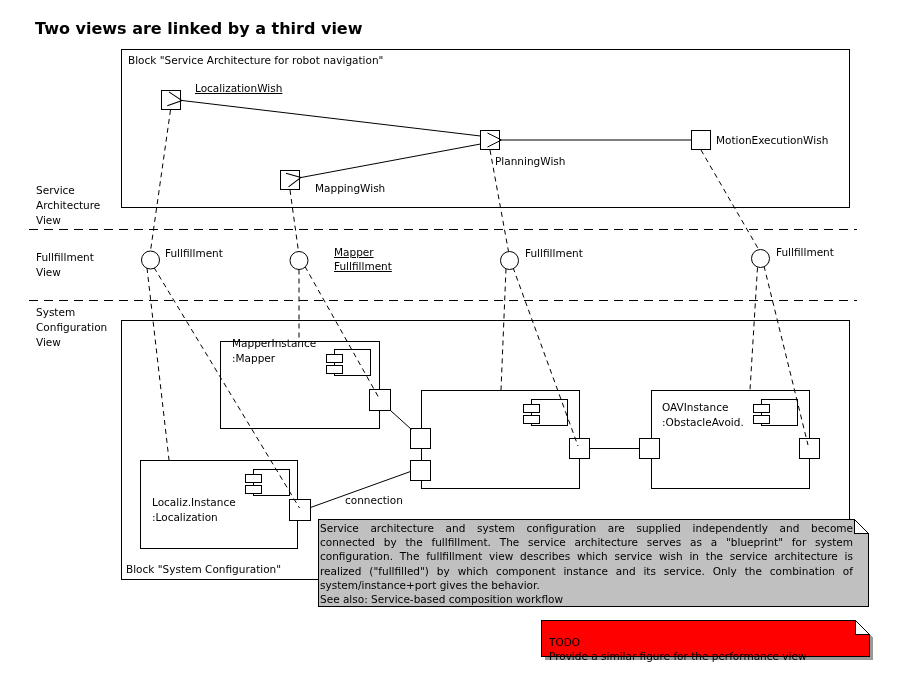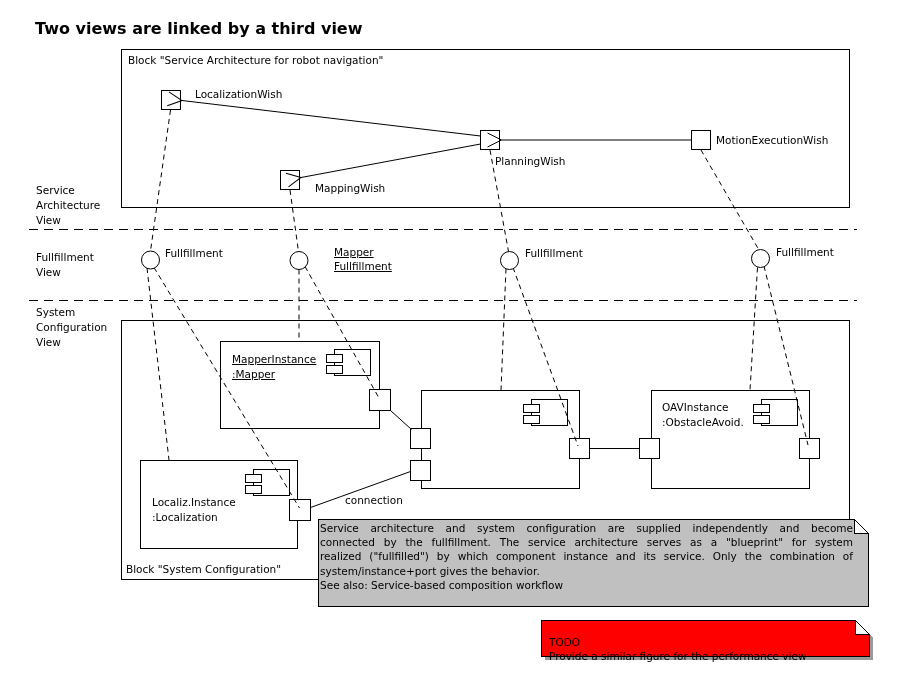--- a/index.html
+++ b/index.html
@@ -129,57 +129,58 @@
   </div>
   <div class="lbl multiline" style="left:36px;top:305px;">
     <div>System</div>
     <div>Configuration</div>
     <div>View</div>
   </div>
 
   <div class="lbl" style="left:128px;top:54px;">Block "Service Architecture for robot navigation"</div>
   <div class="lbl" style="left:126px;top:563px;">Block "System Configuration"</div>
 
-  <div class="lbl" style="left:195px;top:88px;">LocalizationWish</div>
+  <div class="lbl" style="left:195px;top:82px;text-decoration:underline;">LocalizationWish</div>
   <div class="lbl" style="left:315px;top:182px;">MappingWish</div>
   <div class="lbl" style="left:495px;top:155px;">PlanningWish</div>
   <div class="lbl" style="left:716px;top:134px;">MotionExecutionWish</div>
 
   <div class="lbl circle-lbl" style="left:165px;top:246px;">
     <div>Fullfillment</div>
   </div>
   <div class="lbl circle-lbl" style="left:334px;top:245px;text-decoration:underline;">
     <div>Mapper</div>
     <div>Fullfillment</div>
   </div>
   <div class="lbl circle-lbl" style="left:525px;top:246px;">
     <div>Fullfillment</div>
   </div>
   <div class="lbl circle-lbl" style="left:776px;top:245px;">
     <div>Fullfillment</div>
   </div>
 
-  <div class="lbl inst-lbl" style="left:232px;top:352px;text-decoration:underline;">
+  <div class="lbl inst-lbl" style="left:232px;top:336px;">
     <div>MapperInstance</div>
     <div>:Mapper</div>
   </div>
   <div class="lbl inst-lbl" style="left:152px;top:472px;margin-top:23px;">
     <div>Localiz.Instance</div>
     <div>:Localization</div>
   </div>
   <div class="lbl inst-lbl" style="left:662px;top:400px;">
     <div>OAVInstance</div>
     <div>:ObstacleAvoid.</div>
   </div>
 
   <div class="lbl" style="left:345px;top:494px;">connection</div>
 
   <div class="note-text" style="left:320px;top:521px;">
     <div class="note-line just">Service architecture and system configuration are supplied independently and become</div>
     <div class="note-line just">connected by the fullfillment. The service architecture serves as a "blueprint" for system</div>
+    <div class="note-line just">configuration. The fullfillment view describes which service wish in the service architecture is</div>
     <div class="note-line just">realized ("fullfilled") by which component instance and its service. Only the combination of</div>
     <div class="note-line">system/instance+port gives the behavior.</div>
     <div class="note-line">See also: Service-based composition workflow</div>
   </div>
 
   <div class="note-text" style="left:549px;top:623px;line-height:14px;">
     <div class="todo-title">TODO</div>
     <div>Provide a similar figure for the performance view</div>
   </div>
 

